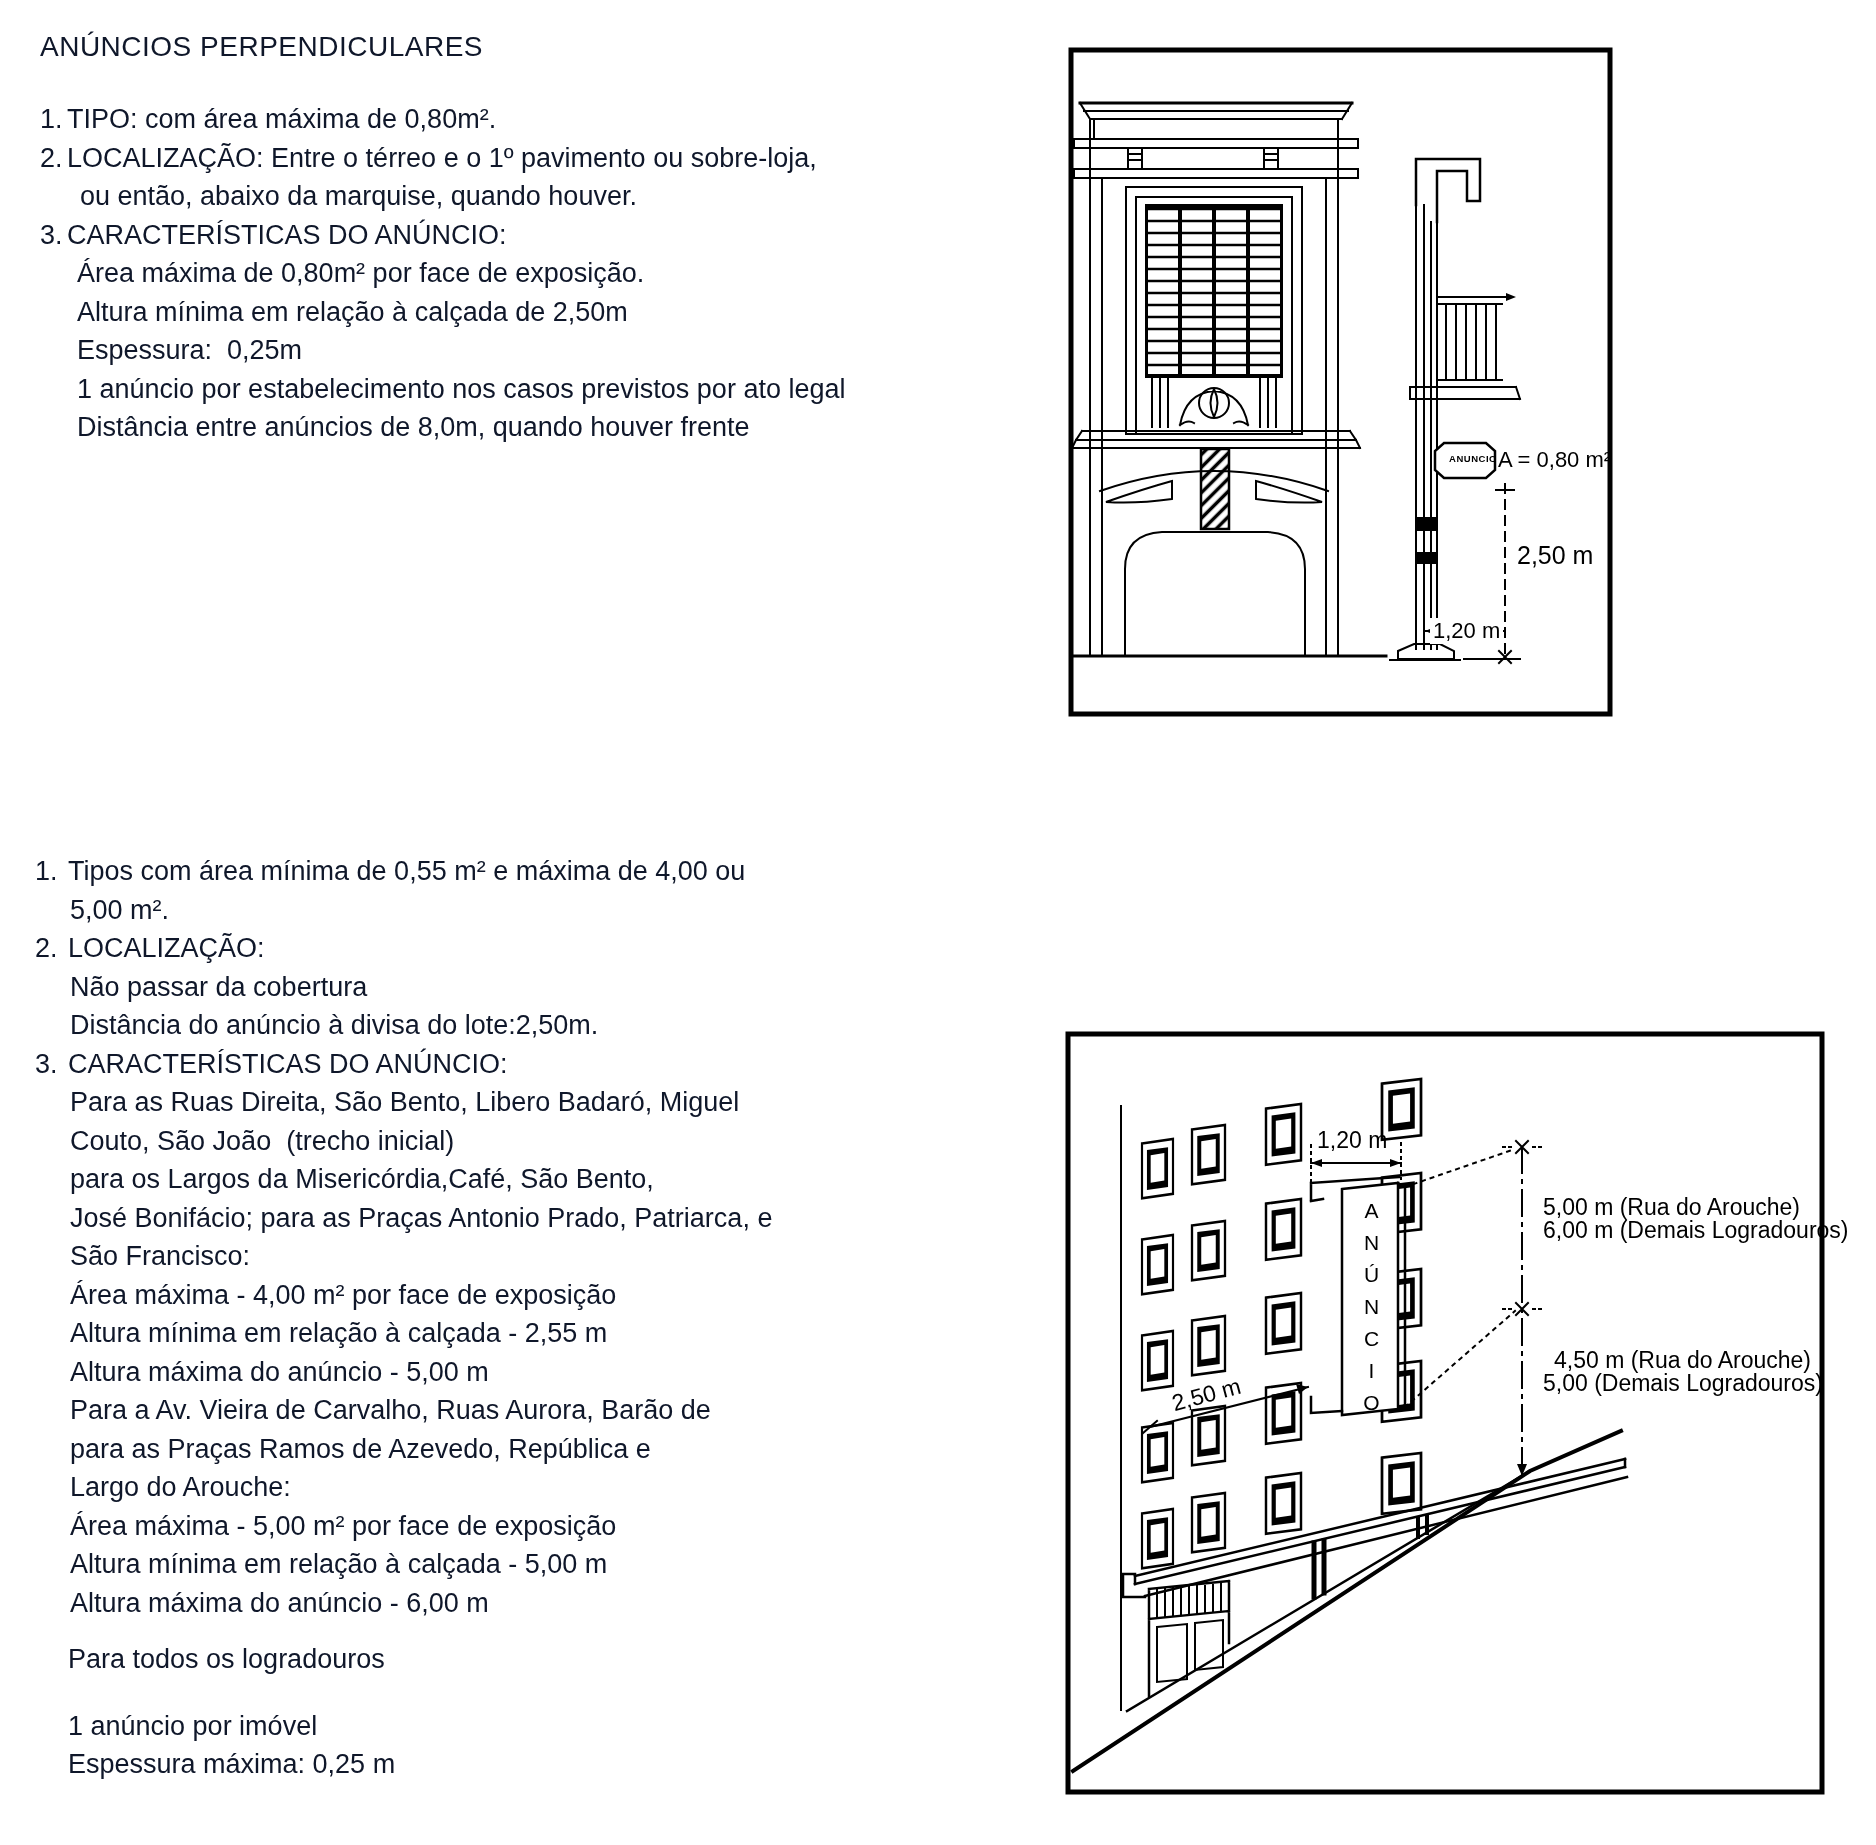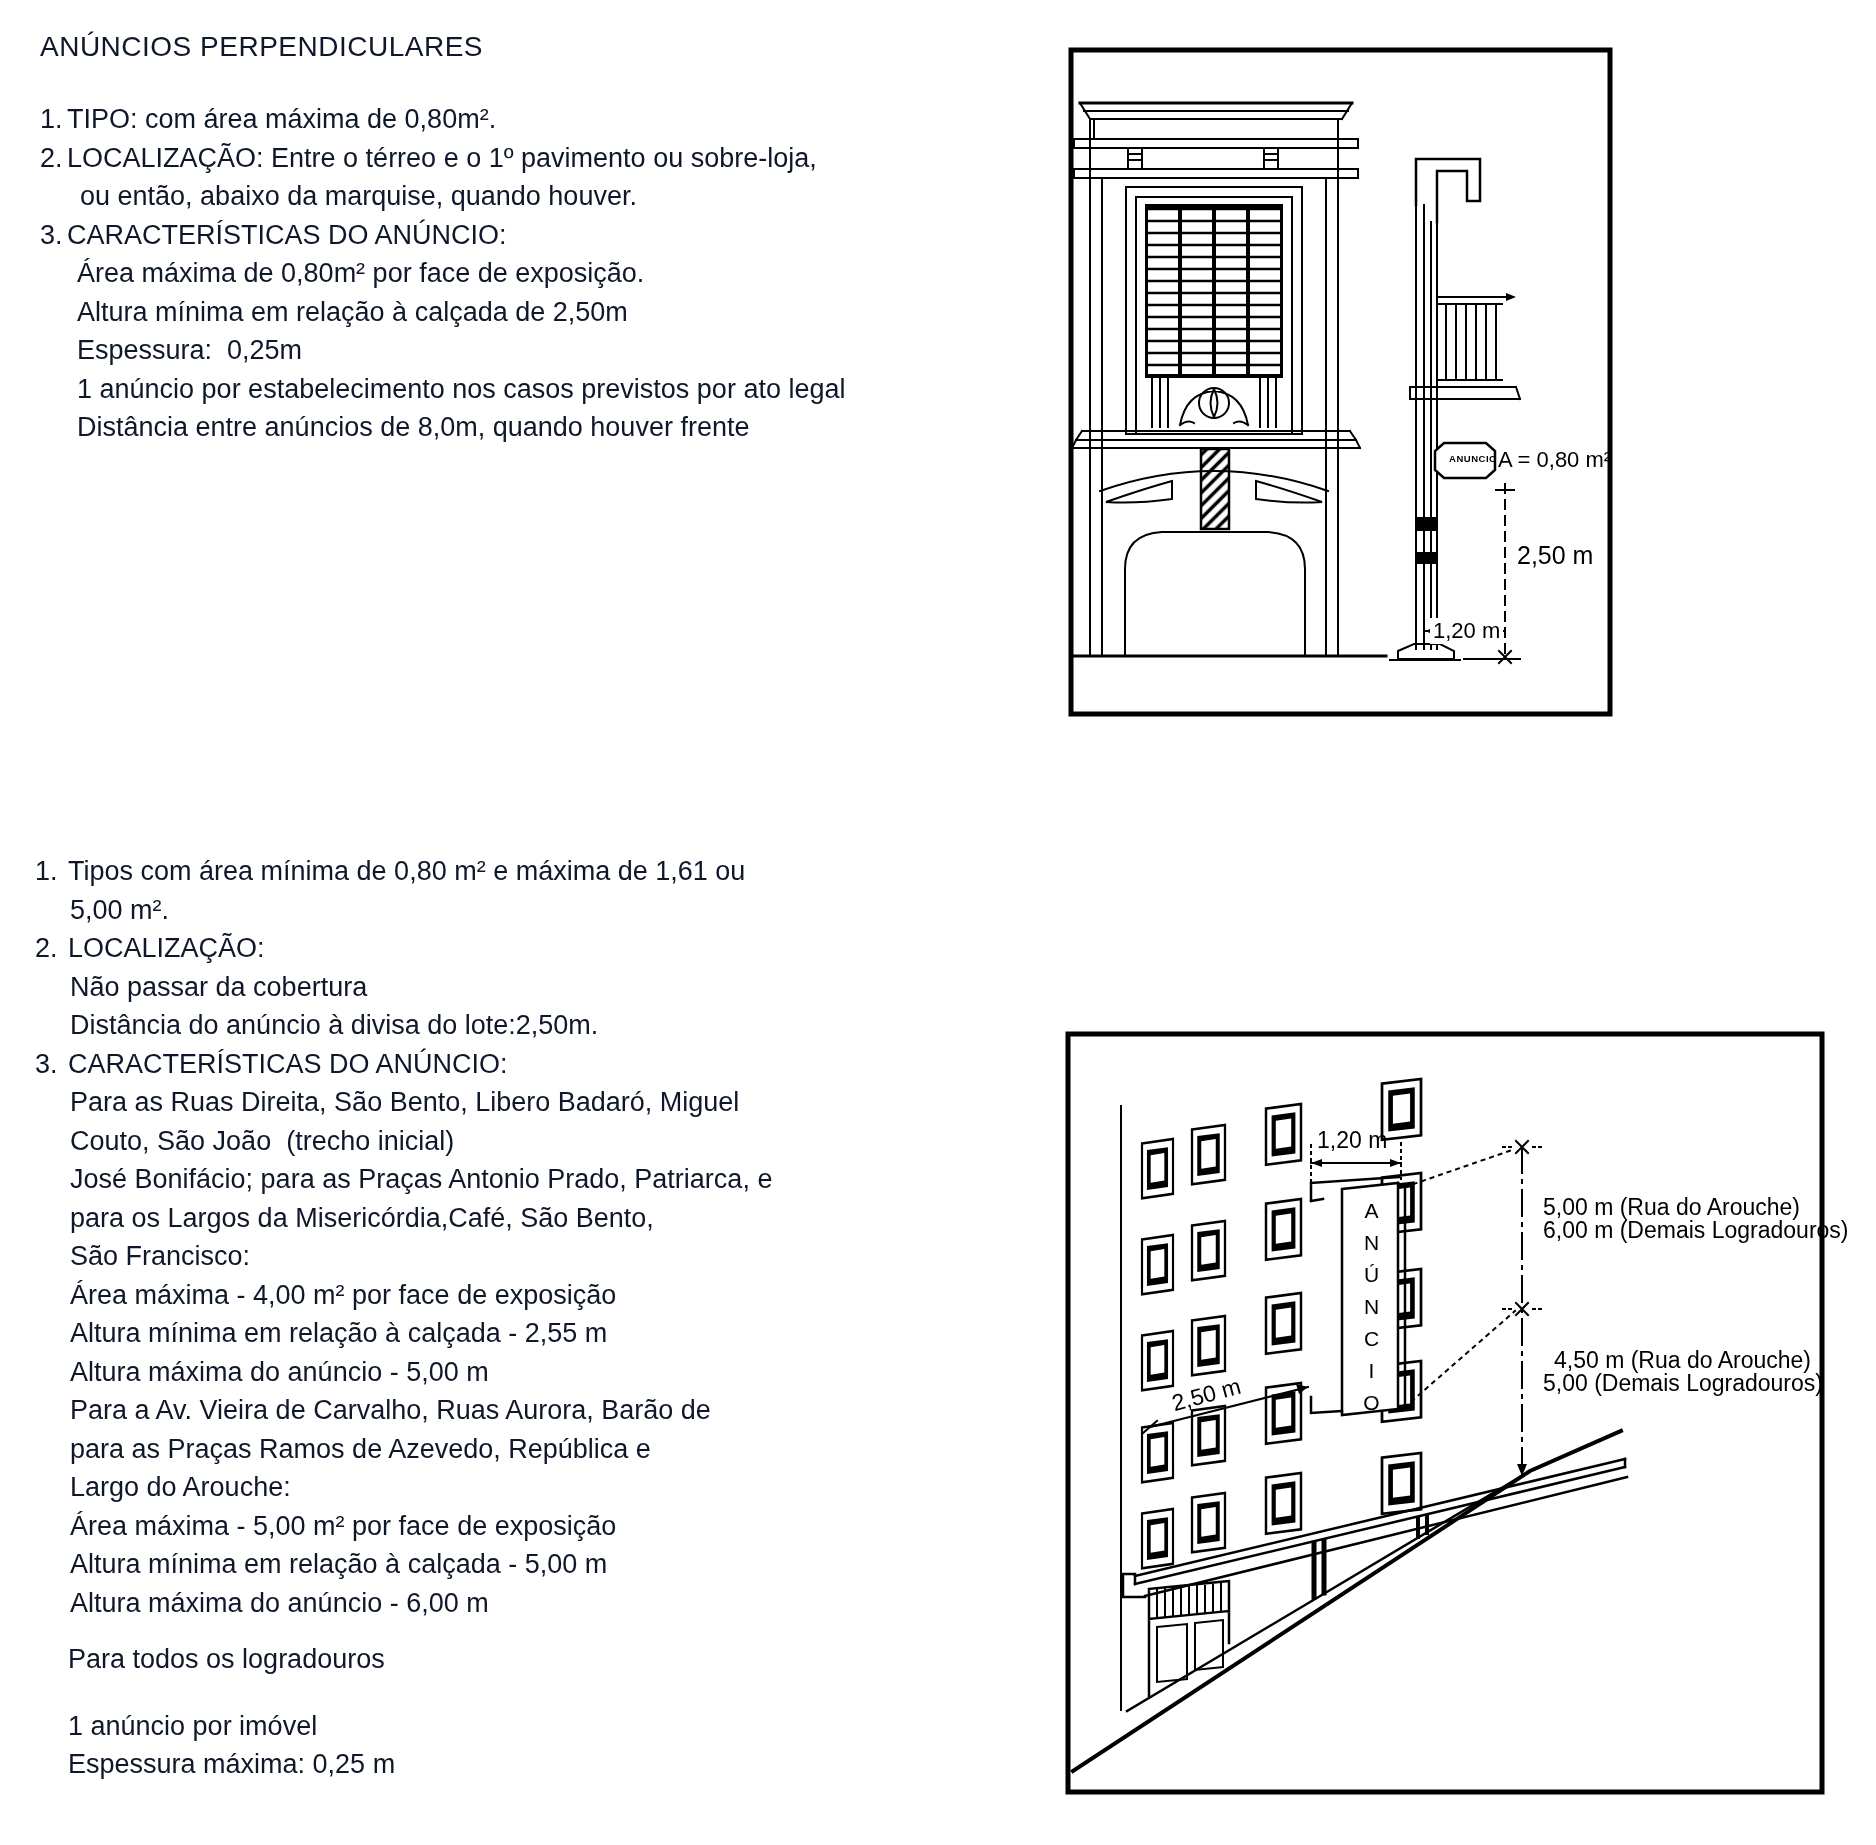--- a/index.html
+++ b/index.html
@@ -65,40 +65,40 @@
       </div>
     </div>
   </div>
 </div>
 
 <div class="tblock" id="block2" style="left:35px;top:852px;width:880px;">
   <div>
     <div class="item">
       <span class="num">1.</span>
       <div class="itext">
-        <div class="ln">Tipos com área mínima de 0,80 m² e máxima de 1,61 ou</div>
+        <div class="ln">Tipos com área mínima de 0,55 m² e máxima de 4,00 ou</div>
         <div class="ln cont">5,00 m².</div>
       </div>
     </div>
     <div class="item">
       <span class="num">2.</span>
       <div class="itext">
         <div class="ln">LOCALIZAÇÃO:</div>
         <div class="ln cont">Não passar da cobertura</div>
         <div class="ln cont">Distância do anúncio à divisa do lote:2,50m.</div>
       </div>
     </div>
     <div class="item">
       <span class="num">3.</span>
       <div class="itext">
         <div class="ln">CARACTERÍSTICAS DO ANÚNCIO:</div>
         <div class="ln cont">Para as Ruas Direita, São Bento, Libero Badaró, Miguel</div>
         <div class="ln cont">Couto, São João  (trecho inicial)</div>
+        <div class="ln cont">para os Largos da Misericórdia,Café, São Bento,</div>
         <div class="ln cont">José Bonifácio; para as Praças Antonio Prado, Patriarca, e</div>
-        <div class="ln cont">para os Largos da Misericórdia,Café, São Bento,</div>
         <div class="ln cont">São Francisco:</div>
         <div class="ln cont">Área máxima - 4,00 m² por face de exposição</div>
         <div class="ln cont">Altura mínima em relação à calçada - 2,55 m</div>
         <div class="ln cont">Altura máxima do anúncio - 5,00 m</div>
         <div class="ln cont">Para a Av. Vieira de Carvalho, Ruas Aurora, Barão de</div>
         <div class="ln cont">para as Praças Ramos de Azevedo, República e</div>
         <div class="ln cont">Largo do Arouche:</div>
         <div class="ln cont">Área máxima - 5,00 m² por face de exposição</div>
         <div class="ln cont">Altura mínima em relação à calçada - 5,00 m</div>
         <div class="ln cont">Altura máxima do anúncio - 6,00 m</div>

